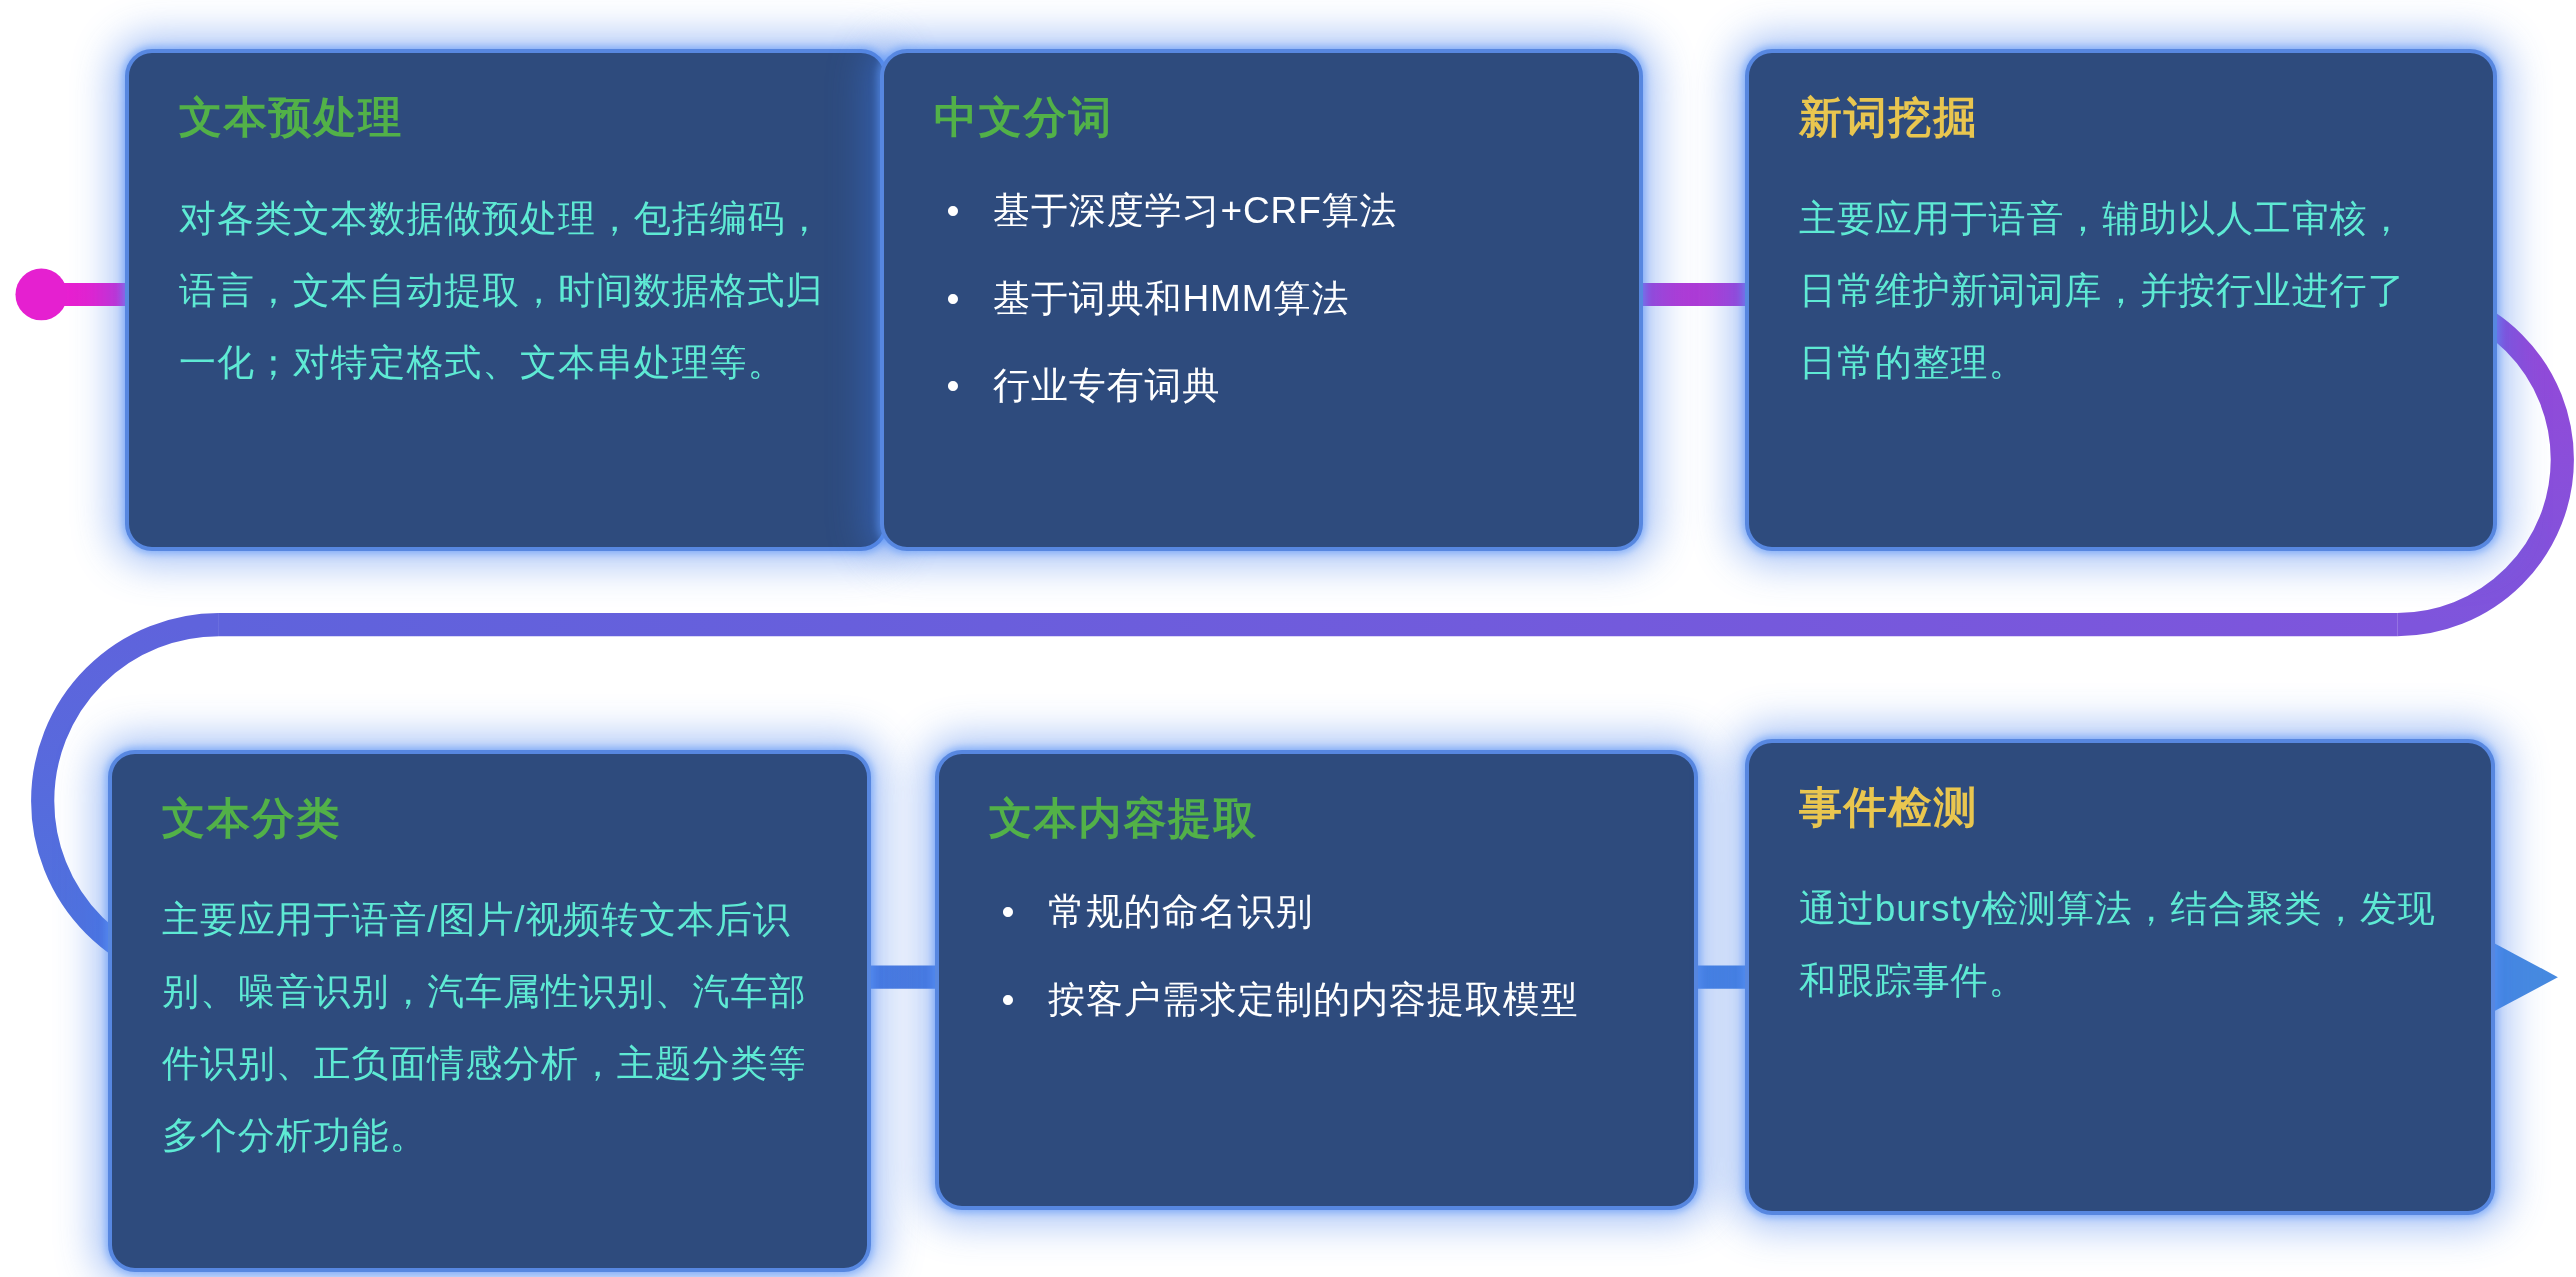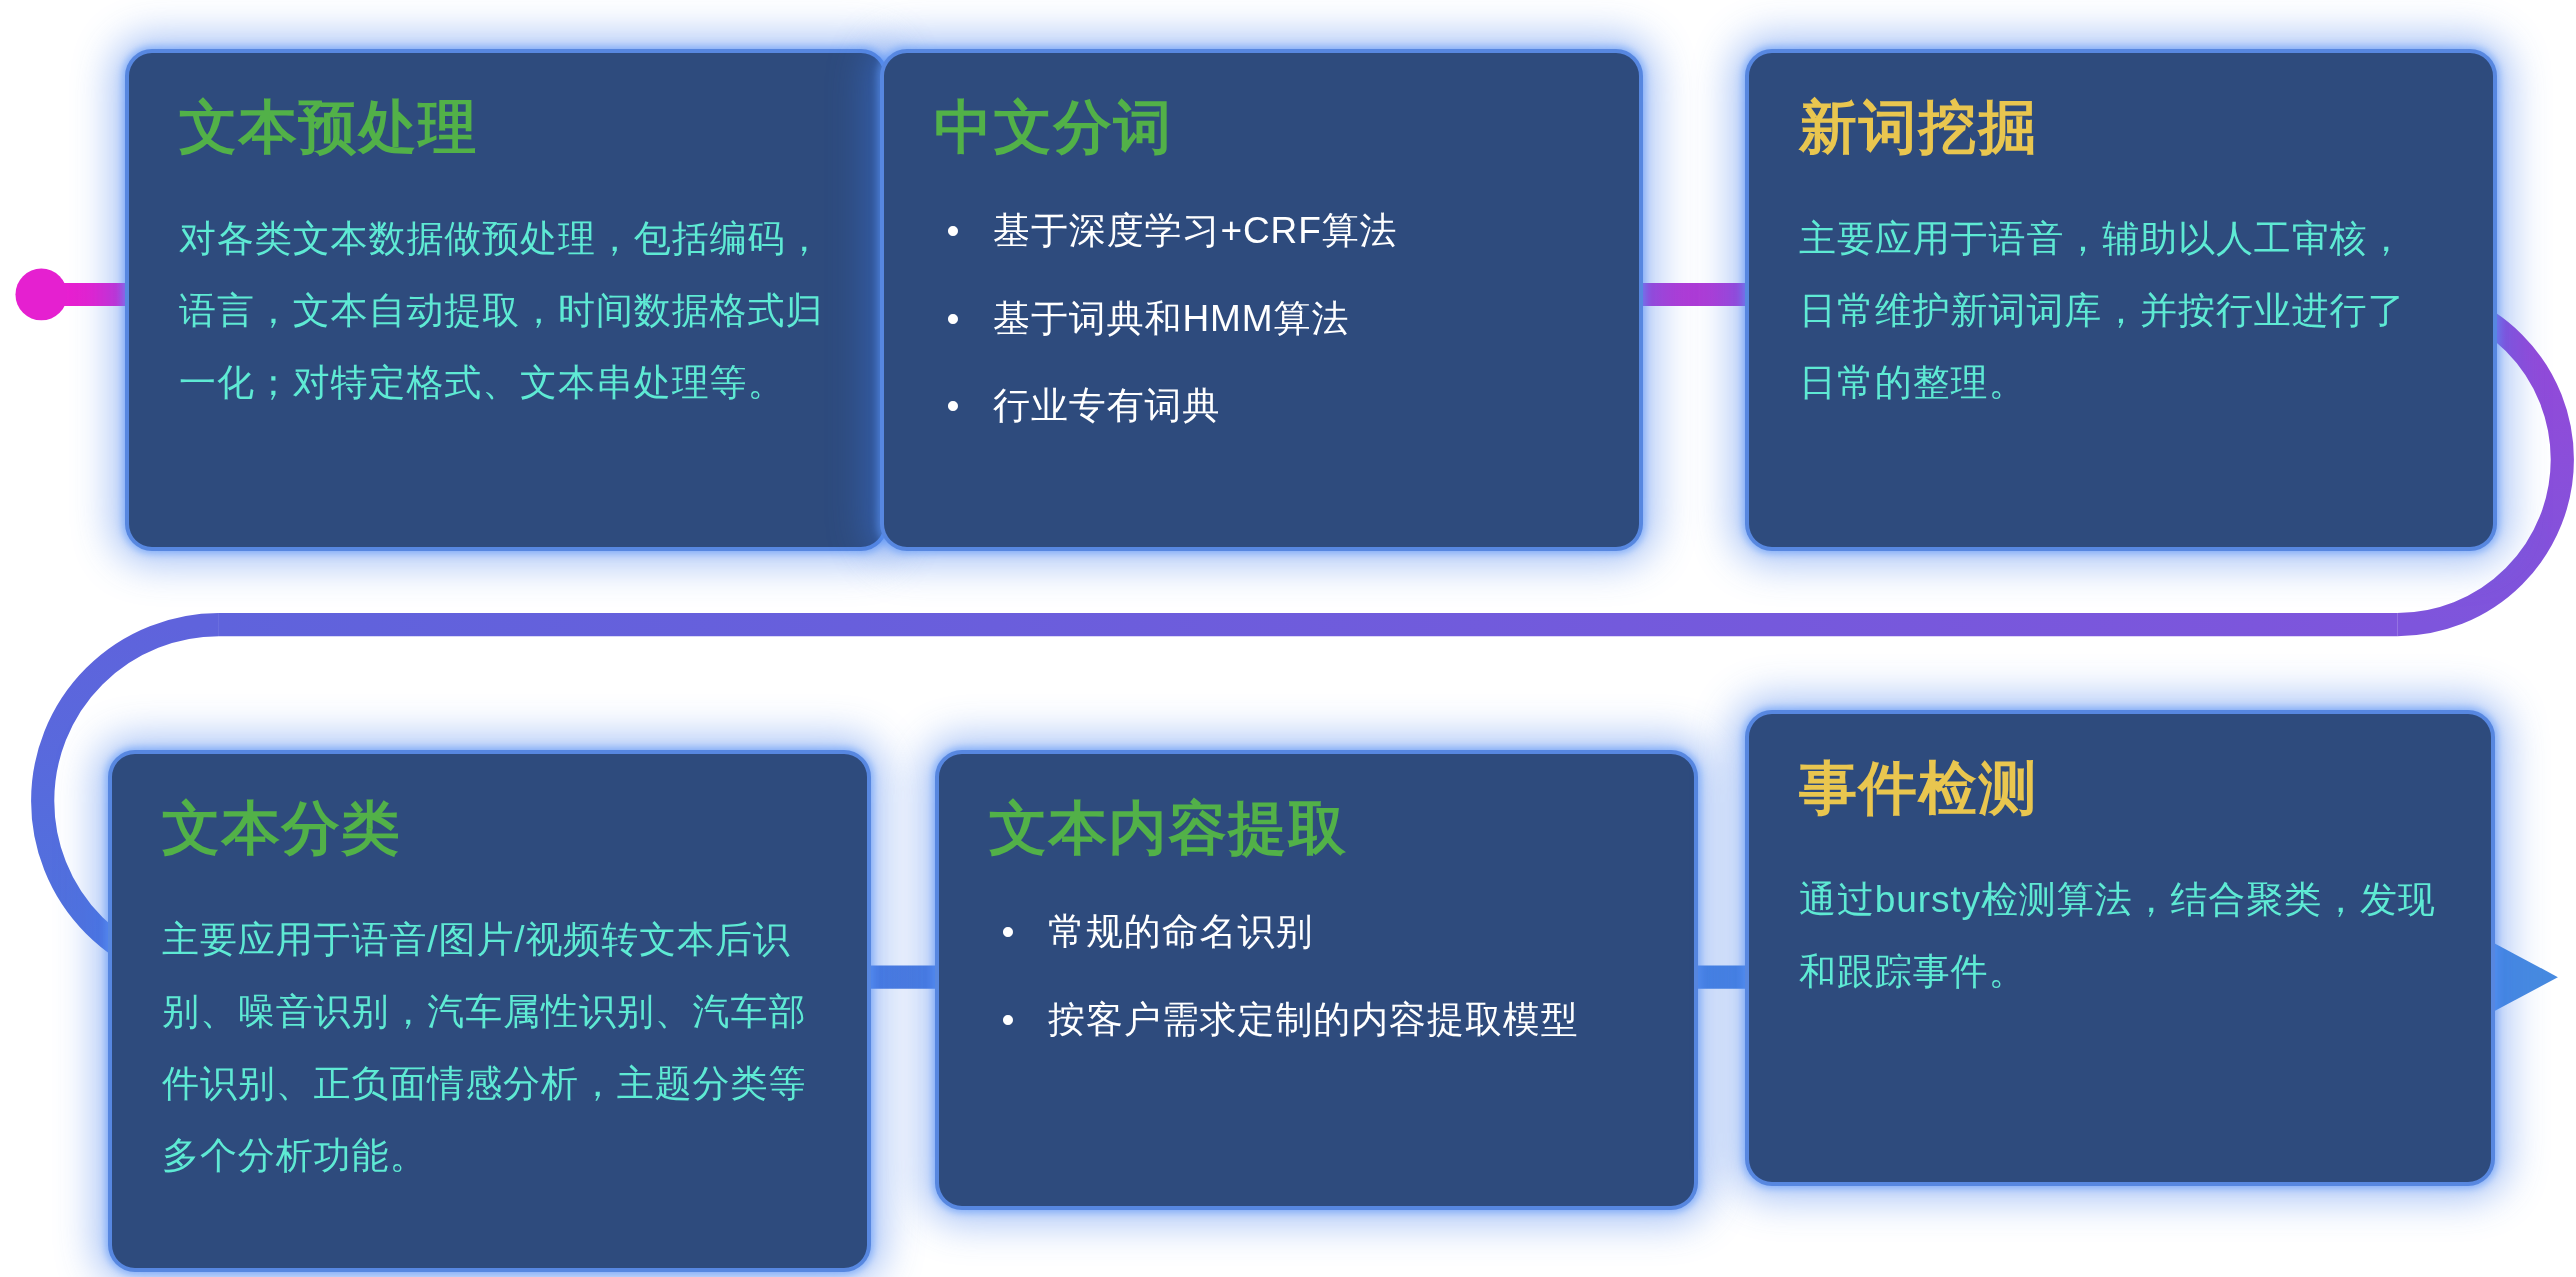--- a/index.html
+++ b/index.html
@@ -27,21 +27,21 @@
     box-sizing: border-box;
     background: #2e4b7d;
     border: 4.5px solid rgba(92, 142, 235, 0.9);
     border-radius: 27px;
     padding: 36px 50px;
     box-shadow: 0 0 39px 12.5px rgba(62, 122, 235, 0.45),
                 0 0 7.1px 2.7px rgba(110, 165, 255, 0.55);
   }
   .card-title {
     margin: 0 0 36px 0;
-    font-size: 58px;
+    font-size: 43px;
     font-weight: 700;
     letter-spacing: 1.8px;
   }
   .t-green { color: #52b148; }
   .t-yellow { color: #e9c64f; }
   .card-body {
     margin: 0;
     color: #5eead4;
     font-size: 37px;
     line-height: 1.95;
@@ -67,21 +67,21 @@
     left: 12.5px;
     top: 0;
     color: #ffffff;
   }
   
   #card-0 { left: 125px;  top: 49px;  width: 763px; height: 502px; }
   #card-1 { left: 880px; top: 49px;  width: 763px; height: 502px; }
   #card-2 { left: 1745px; top: 49px;  width: 752px; height: 502px; }
   #card-3 { left: 108px;  top: 750px; width: 763px; height: 522px; }
   #card-4 { left: 935px; top: 750px; width: 763px; height: 460px; }
-  #card-5 { left: 1745px; top: 710px; width: 750px; height: 476px; }
+  #card-5 { left: 1745px; top: 739px; width: 750px; height: 476px; }
 </style>
 </head>
 <body>
 
 <div id="stage">
 
   <svg id="flow-svg" width="2576" height="1277" viewBox="0 0 2886 1431">
     <defs>
       <linearGradient id="grad-top" gradientUnits="userSpaceOnUse" x1="46" y1="330" x2="2686" y2="330">
         <stop offset="0" stop-color="#e81fd0"></stop>

